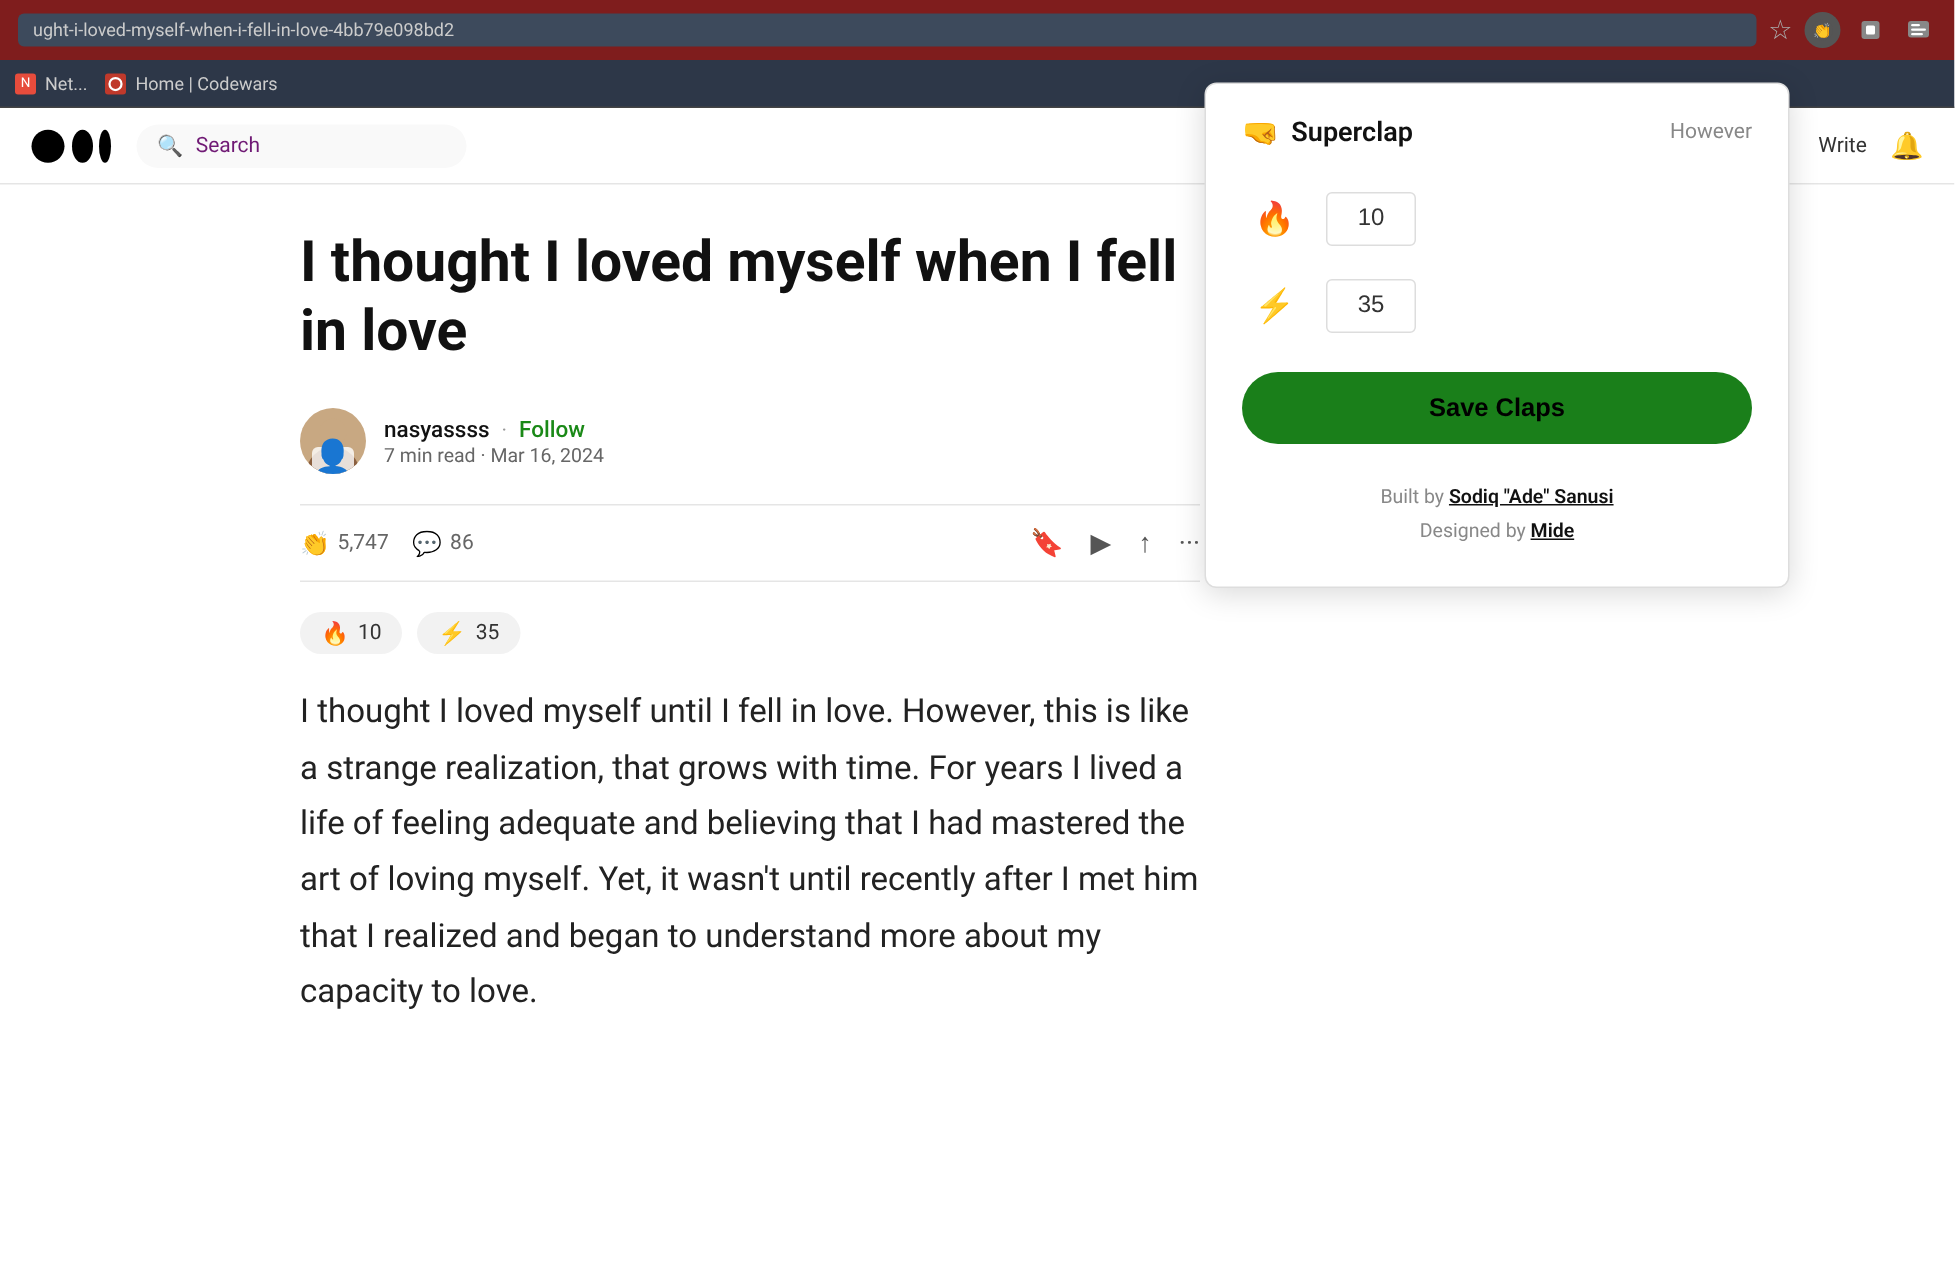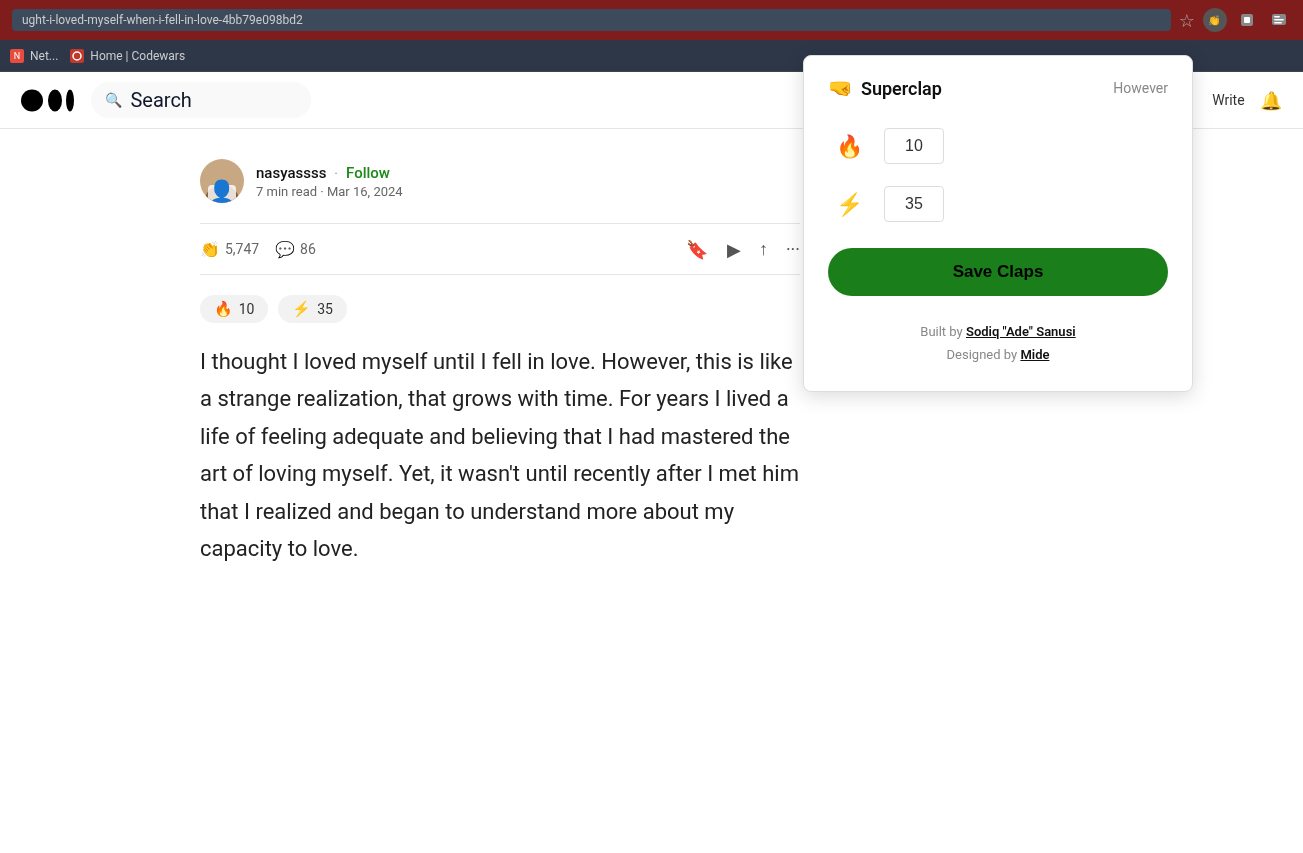--- a/index.html
+++ b/index.html
@@ -91,21 +91,21 @@
       display: flex;
       align-items: center;
       background: #f9f9f9;
       border-radius: 20px;
       padding: 6px 14px;
       gap: 8px;
       width: 220px;
       border: none;
     }
     .search-icon { color: #888; font-size: 14px; }
-    .search-text { color: #0f172a; font-size: 20px; }
+    .search-text { color: #701a75; font-size: 14px; }
     .header-spacer { flex: 1; }
     .write-btn { font-size: 14px; color: #333; cursor: pointer; }
     .bell-icon { font-size: 18px; color: #333; cursor: pointer; }
 
     
     .main-content {
       position: relative;
       padding: 30px 0 0 200px;
       max-width: 900px;
     }
@@ -338,20 +338,21 @@
   <div class="search-bar">
     <span class="search-icon">🔍</span>
     <span class="search-text">Search</span>
   </div>
   <div class="header-spacer"></div>
   <span class="write-btn">Write</span>
   <span class="bell-icon">🔔</span>
 </div>
 
 <div class="main-content">
+  <h1 class="article-title">I thought I loved myself when I fell in love</h1>
 
   <div class="author-row">
     <div class="person-avatar">
       <svg width="44" height="44" viewBox="0 0 44 44">
         <circle cx="22" cy="44" r="18" fill="#8B6040"></circle>
         <circle cx="22" cy="16" r="9" fill="#c8a882"></circle>
         <rect x="8" y="26" width="28" height="20" rx="4" fill="#fff" opacity="0.8"></rect>
         <text x="22" y="40" text-anchor="middle" font-size="22">👤</text>
       </svg>
     </div>

